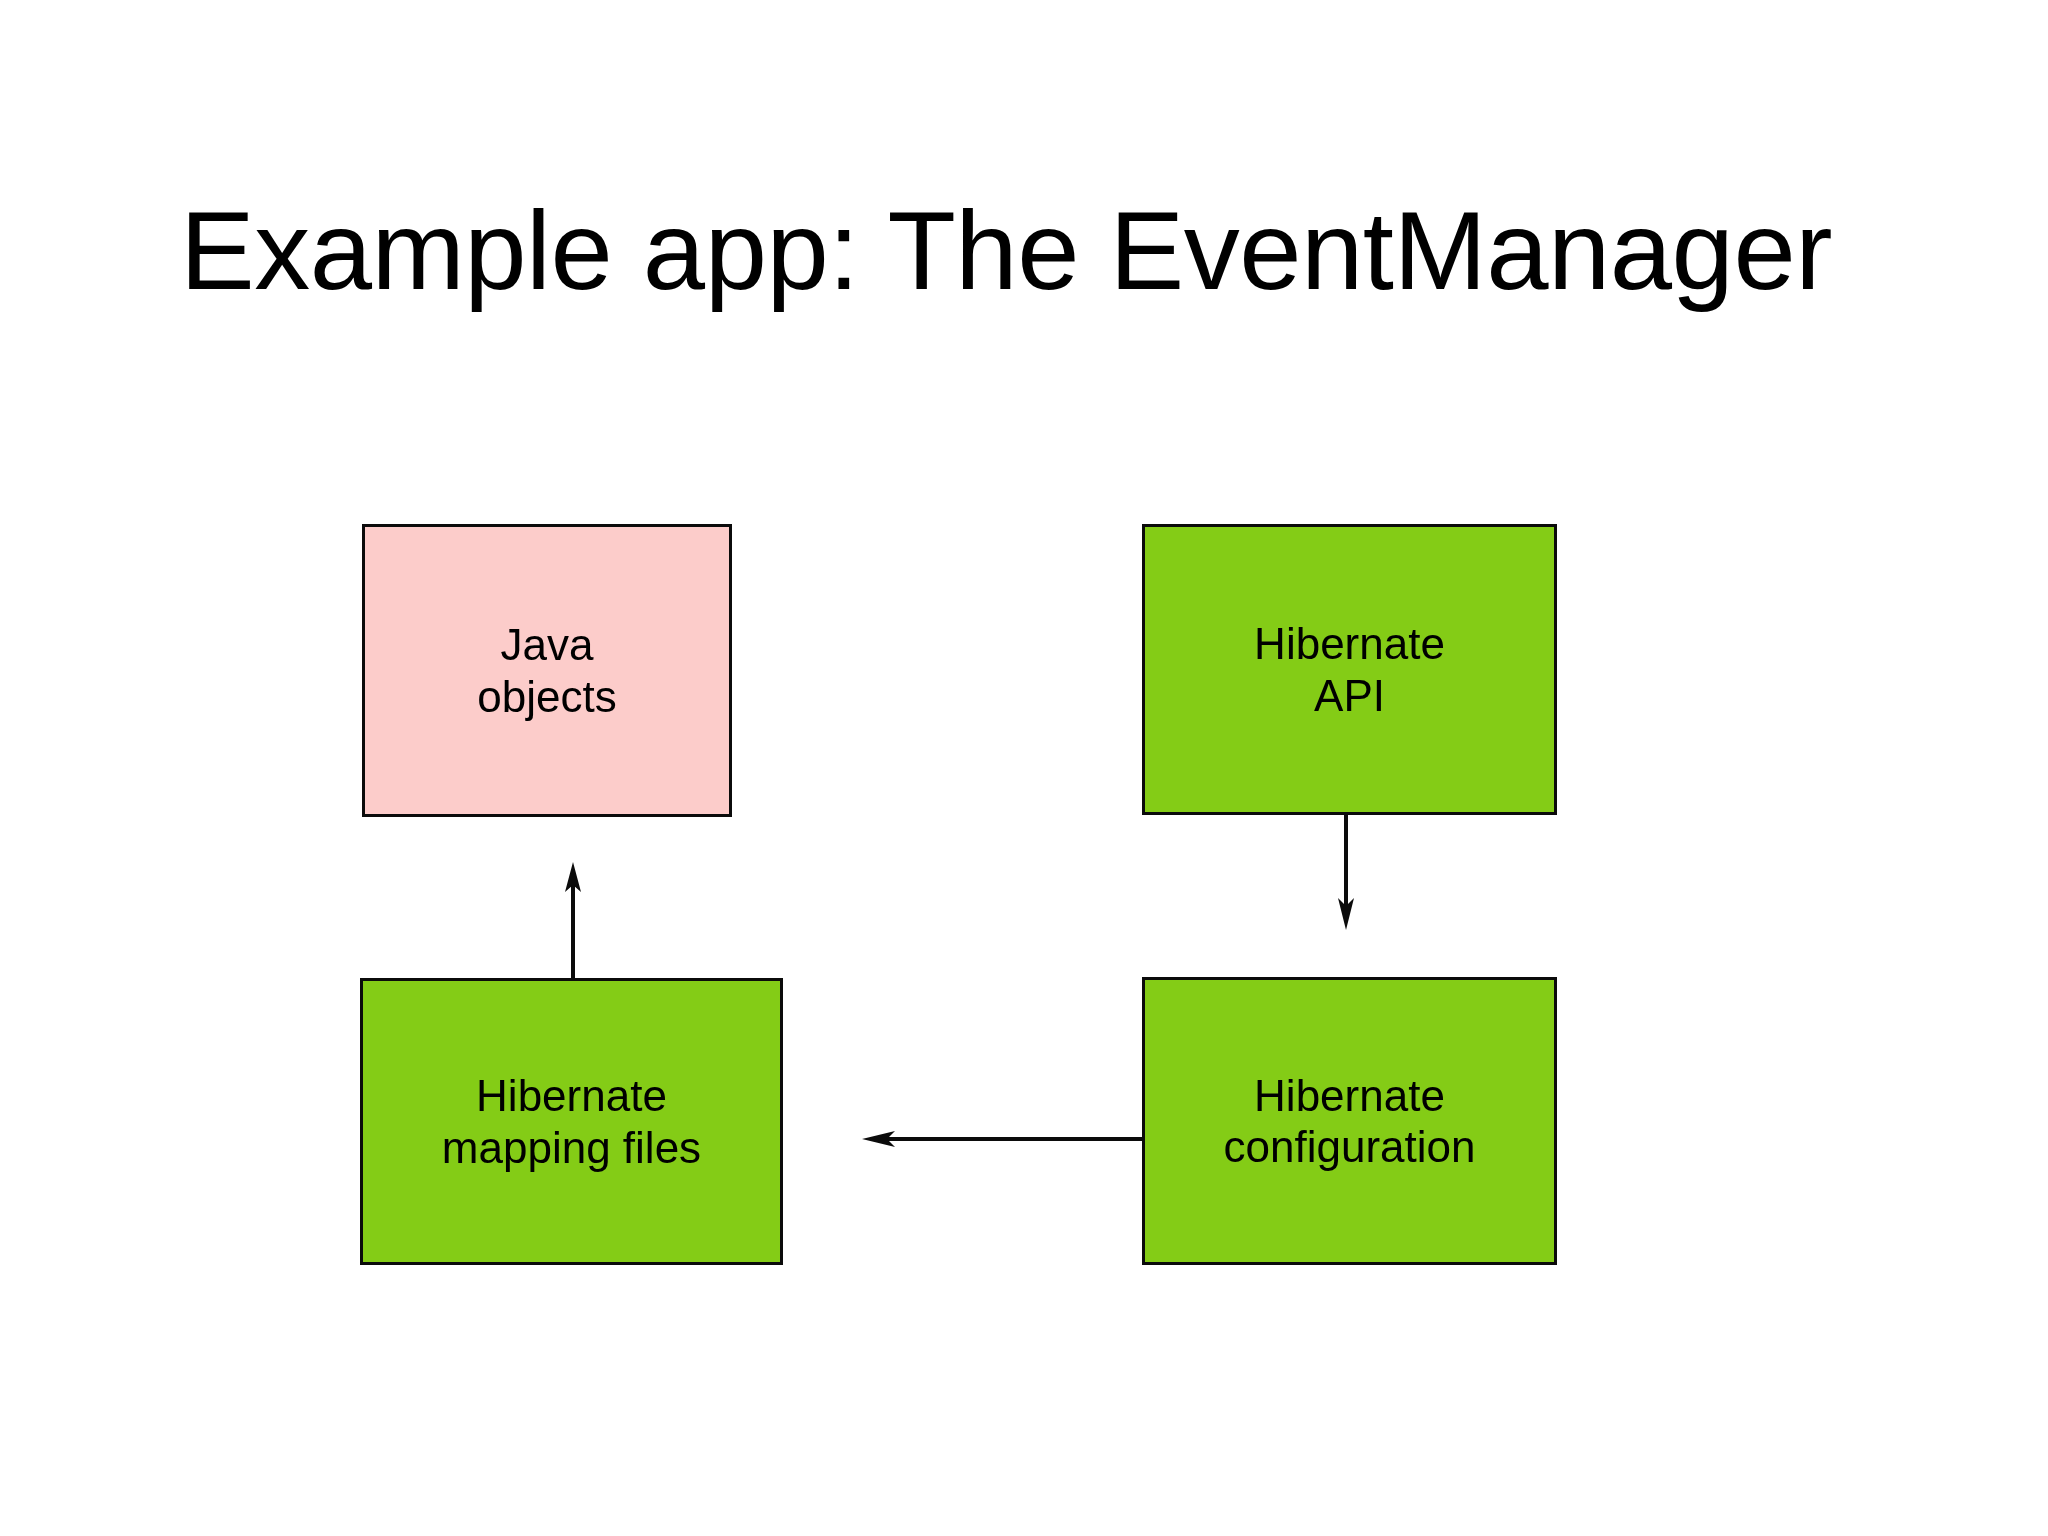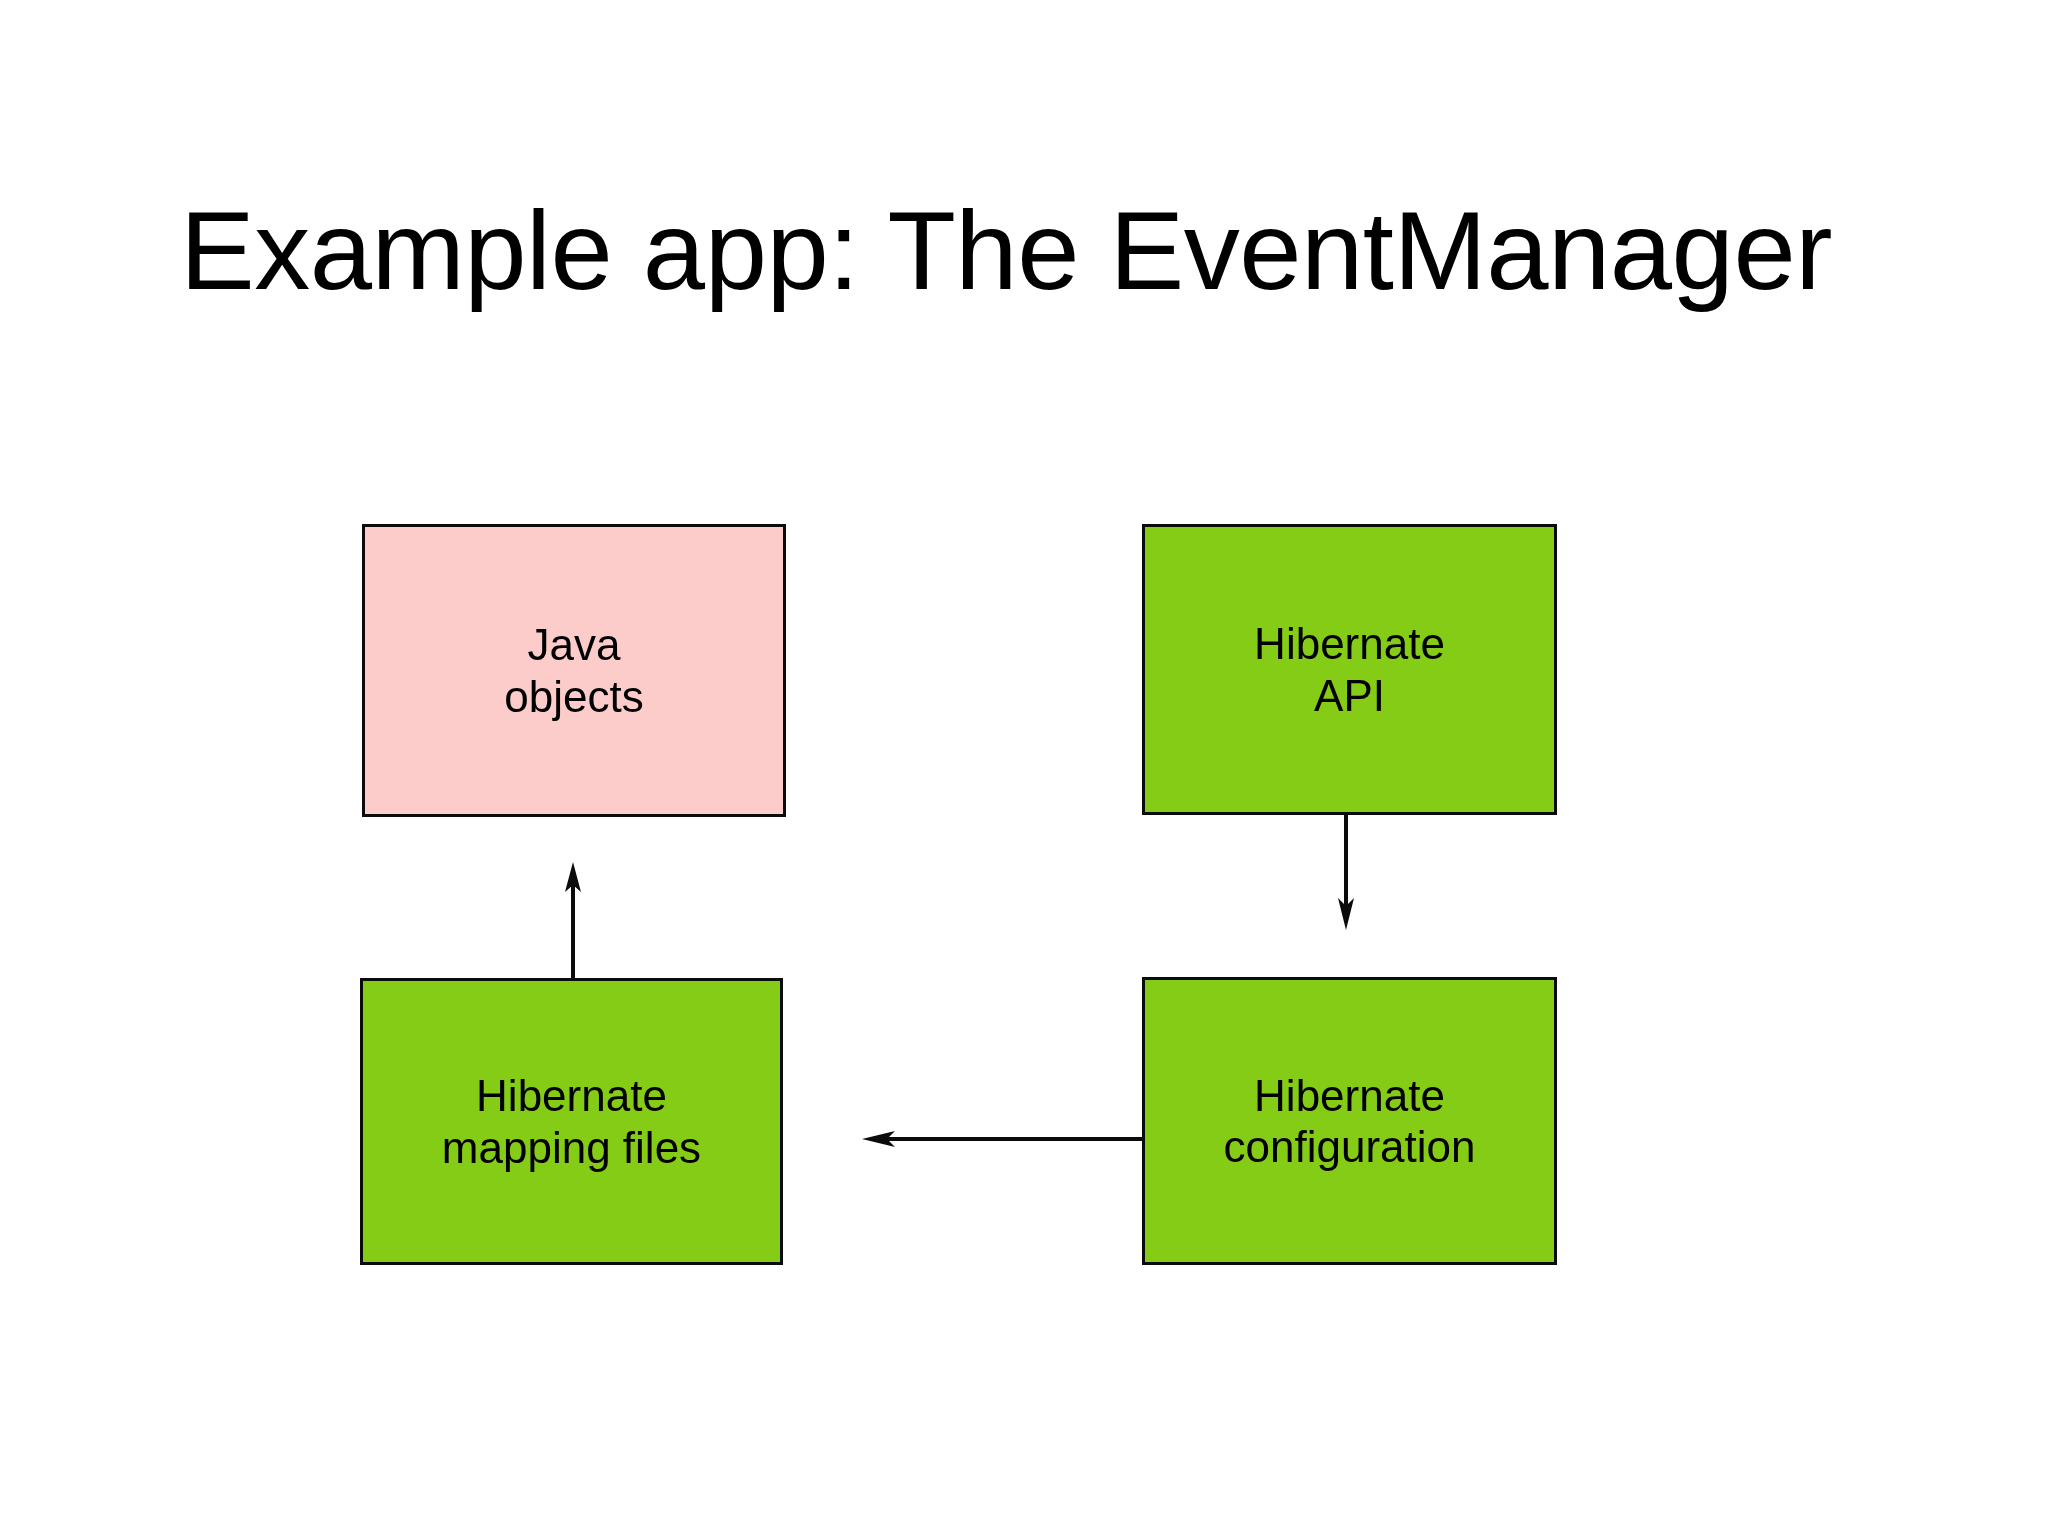--- a/index.html
+++ b/index.html
@@ -52,21 +52,21 @@
     font-size: 44px;
     line-height: 1.16;
     color: #000000;
     font-weight: 400;
     white-space: pre-line;
   }
 
   #node-java-objects {
     left: 362px;
     top: 524px;
-    width: 424px;
+    width: 370px;
     height: 293px;
     background: #fcccca;
   }
   #node-hibernate-api {
     left: 1142px;
     top: 524px;
     width: 415px;
     height: 291px;
   }
   #node-hibernate-mapping-files {

